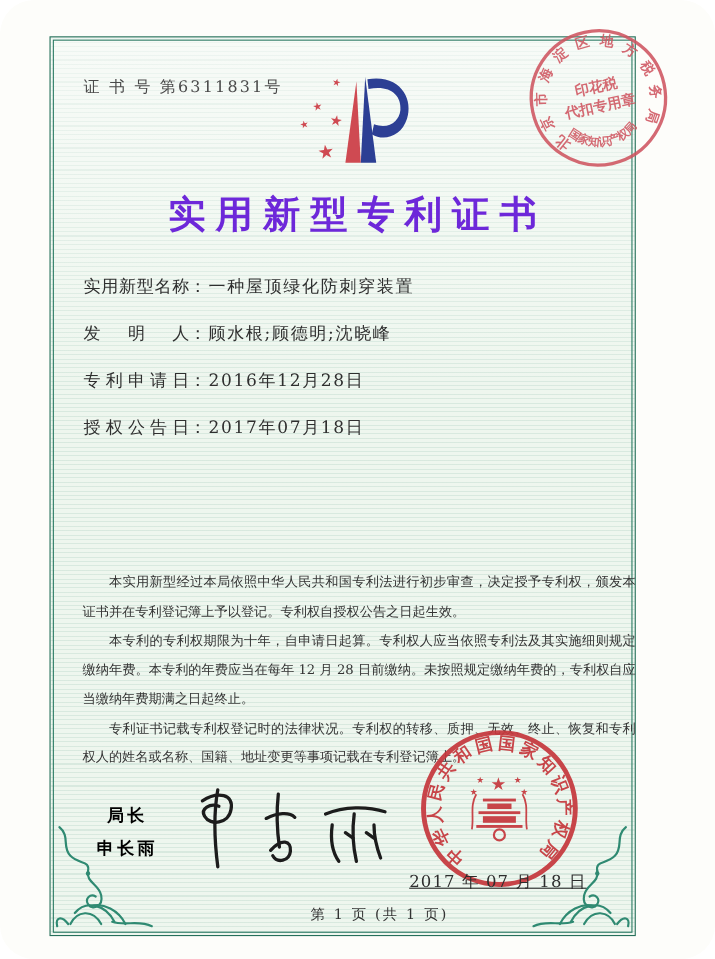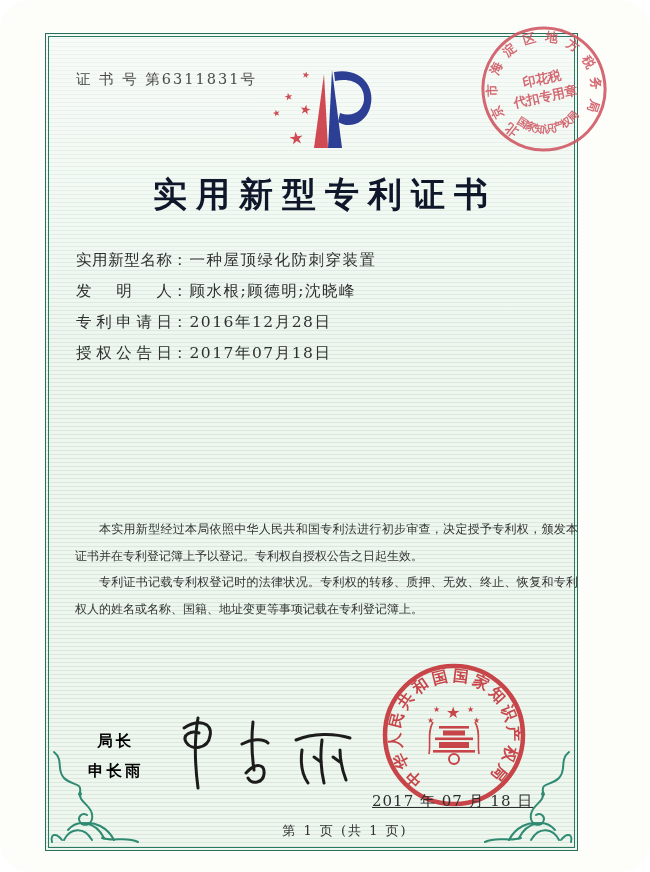--- a/index.html
+++ b/index.html
@@ -8,23 +8,23 @@
   
   .frame{position:absolute;left:45px;top:33px;width:531px;height:816px;
          border:1px solid #26705b;
          background-color:#eef6ee;
          background-image:
            linear-gradient(180deg, rgba(255,255,255,.55), rgba(255,255,255,0) 40%),
            repeating-linear-gradient(180deg, rgba(58,138,113,.12) 0 1px, rgba(0,0,0,0) 1px 4px);}
   .frame-inner{position:absolute;left:2px;top:2px;right:2px;bottom:2px;border:1px solid #2a7a63;}
   .cert-no{position:absolute;left:76px;top:70px;font-size:14.5px;letter-spacing:2px;color:#4a4a4a;}
   .title{position:absolute;left:0;top:172px;width:100%;margin:0;text-align:center;
-         font-size:34px;font-weight:600;letter-spacing:9px;color:#0f172a;}
+         font-size:34px;font-weight:600;letter-spacing:9px;color:#6d28d9;}
   .fields{position:absolute;left:76px;top:246px;width:480px;}
-  .field-row{height:29px;line-height:29px;margin-bottom:2px;font-size:15.5px;color:#2f2f2f;white-space:nowrap;}
+  .field-row{height:29px;line-height:29px;margin-bottom:14px;font-size:15.5px;color:#2f2f2f;white-space:nowrap;}
   .field-label{display:inline-block;width:96px;text-align:justify;text-align-last:justify;vertical-align:top;}
   .field-colon{display:inline-block;margin-right:2px;}
   .field-value{letter-spacing:1.5px;}
   .paras{position:absolute;left:75px;top:516px;width:503px;font-size:12px;line-height:26.5px;
          color:#333;text-align:justify;}
   .paras p{margin:0;text-indent:2em;}
   .director{position:absolute;left:88px;top:726px;font-size:15.5px;font-weight:600;
             letter-spacing:3px;color:#000000;line-height:30px;text-align:center;}
   .sig-svg{position:absolute;left:168px;top:710px;z-index:3;}
   .logo-svg{position:absolute;left:262px;top:56px;}
@@ -115,20 +115,21 @@
     <div class="field-row">
       <span class="field-label">专利申请日</span><span class="field-colon">：</span><span class="field-value">2016年12月28日</span>
     </div>
     <div class="field-row">
       <span class="field-label">授权公告日</span><span class="field-colon">：</span><span class="field-value">2017年07月18日</span>
     </div>
   </div>
 
   <div class="paras">
     <p>本实用新型经过本局依照中华人民共和国专利法进行初步审查，决定授予专利权，颁发本证书并在专利登记簿上予以登记。专利权自授权公告之日起生效。</p>
+    <p>本专利的专利权期限为十年，自申请日起算。专利权人应当依照专利法及其实施细则规定缴纳年费。本专利的年费应当在每年 12 月 28 日前缴纳。未按照规定缴纳年费的，专利权自应当缴纳年费期满之日起终止。</p>
     <p>专利证书记载专利权登记时的法律状况。专利权的转移、质押、无效、终止、恢复和专利权人的姓名或名称、国籍、地址变更等事项记载在专利登记簿上。</p>
   </div>
 
   <div class="director">
     <div>局长</div>
     <div>申长雨</div>
   </div>
 
   <svg class="sig-svg" width="200" height="85" viewBox="0 0 200 85">
     <g stroke="#1c1c1c" stroke-width="3" fill="none" stroke-linecap="round">

